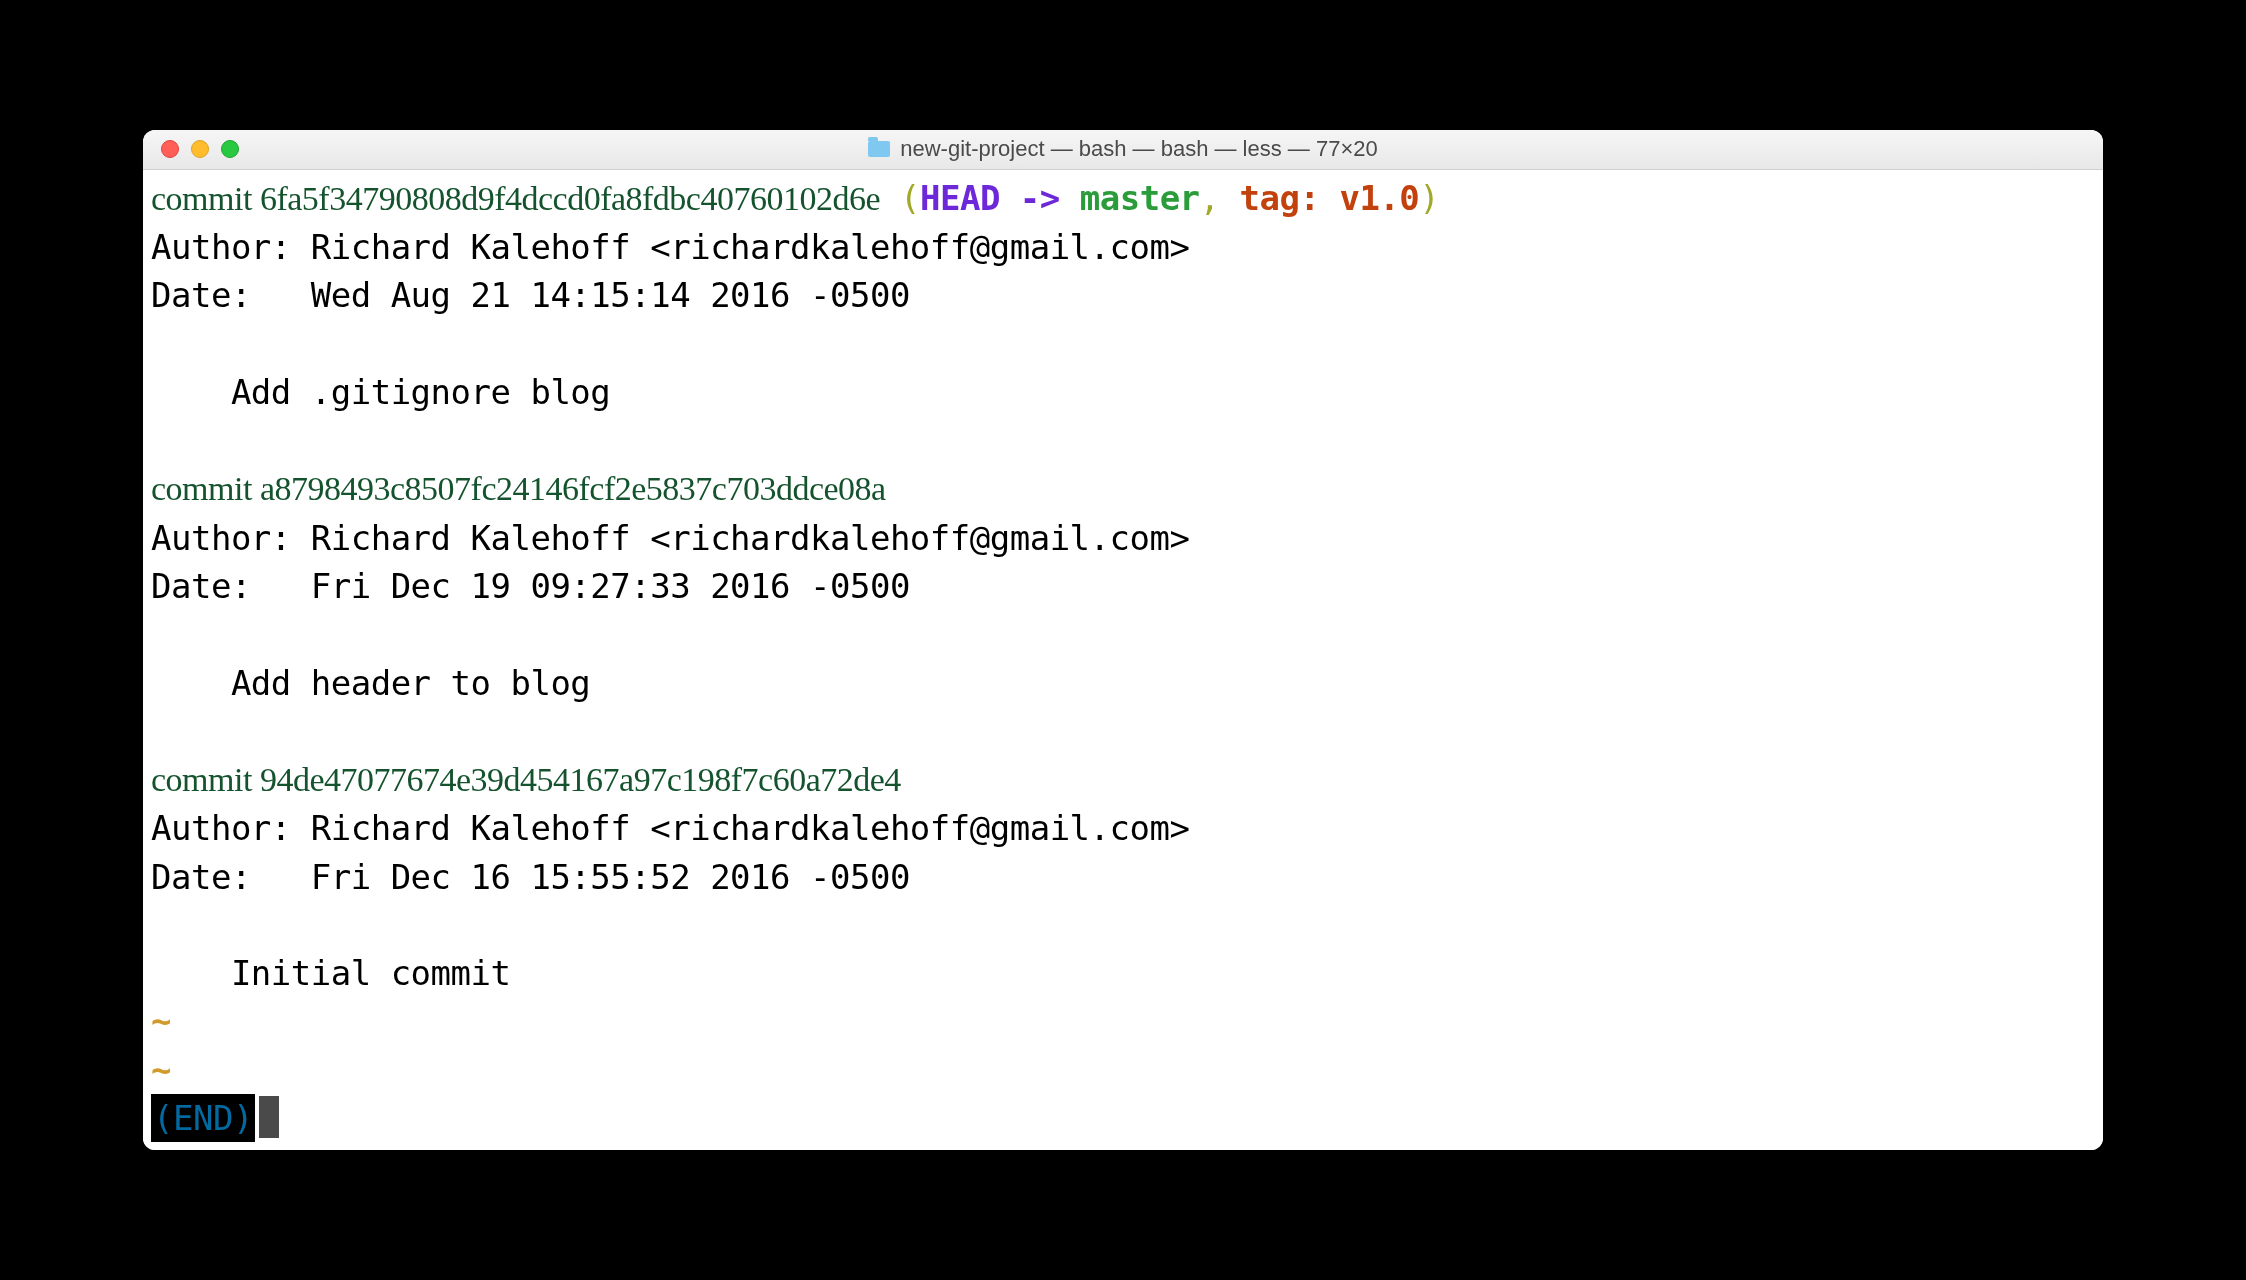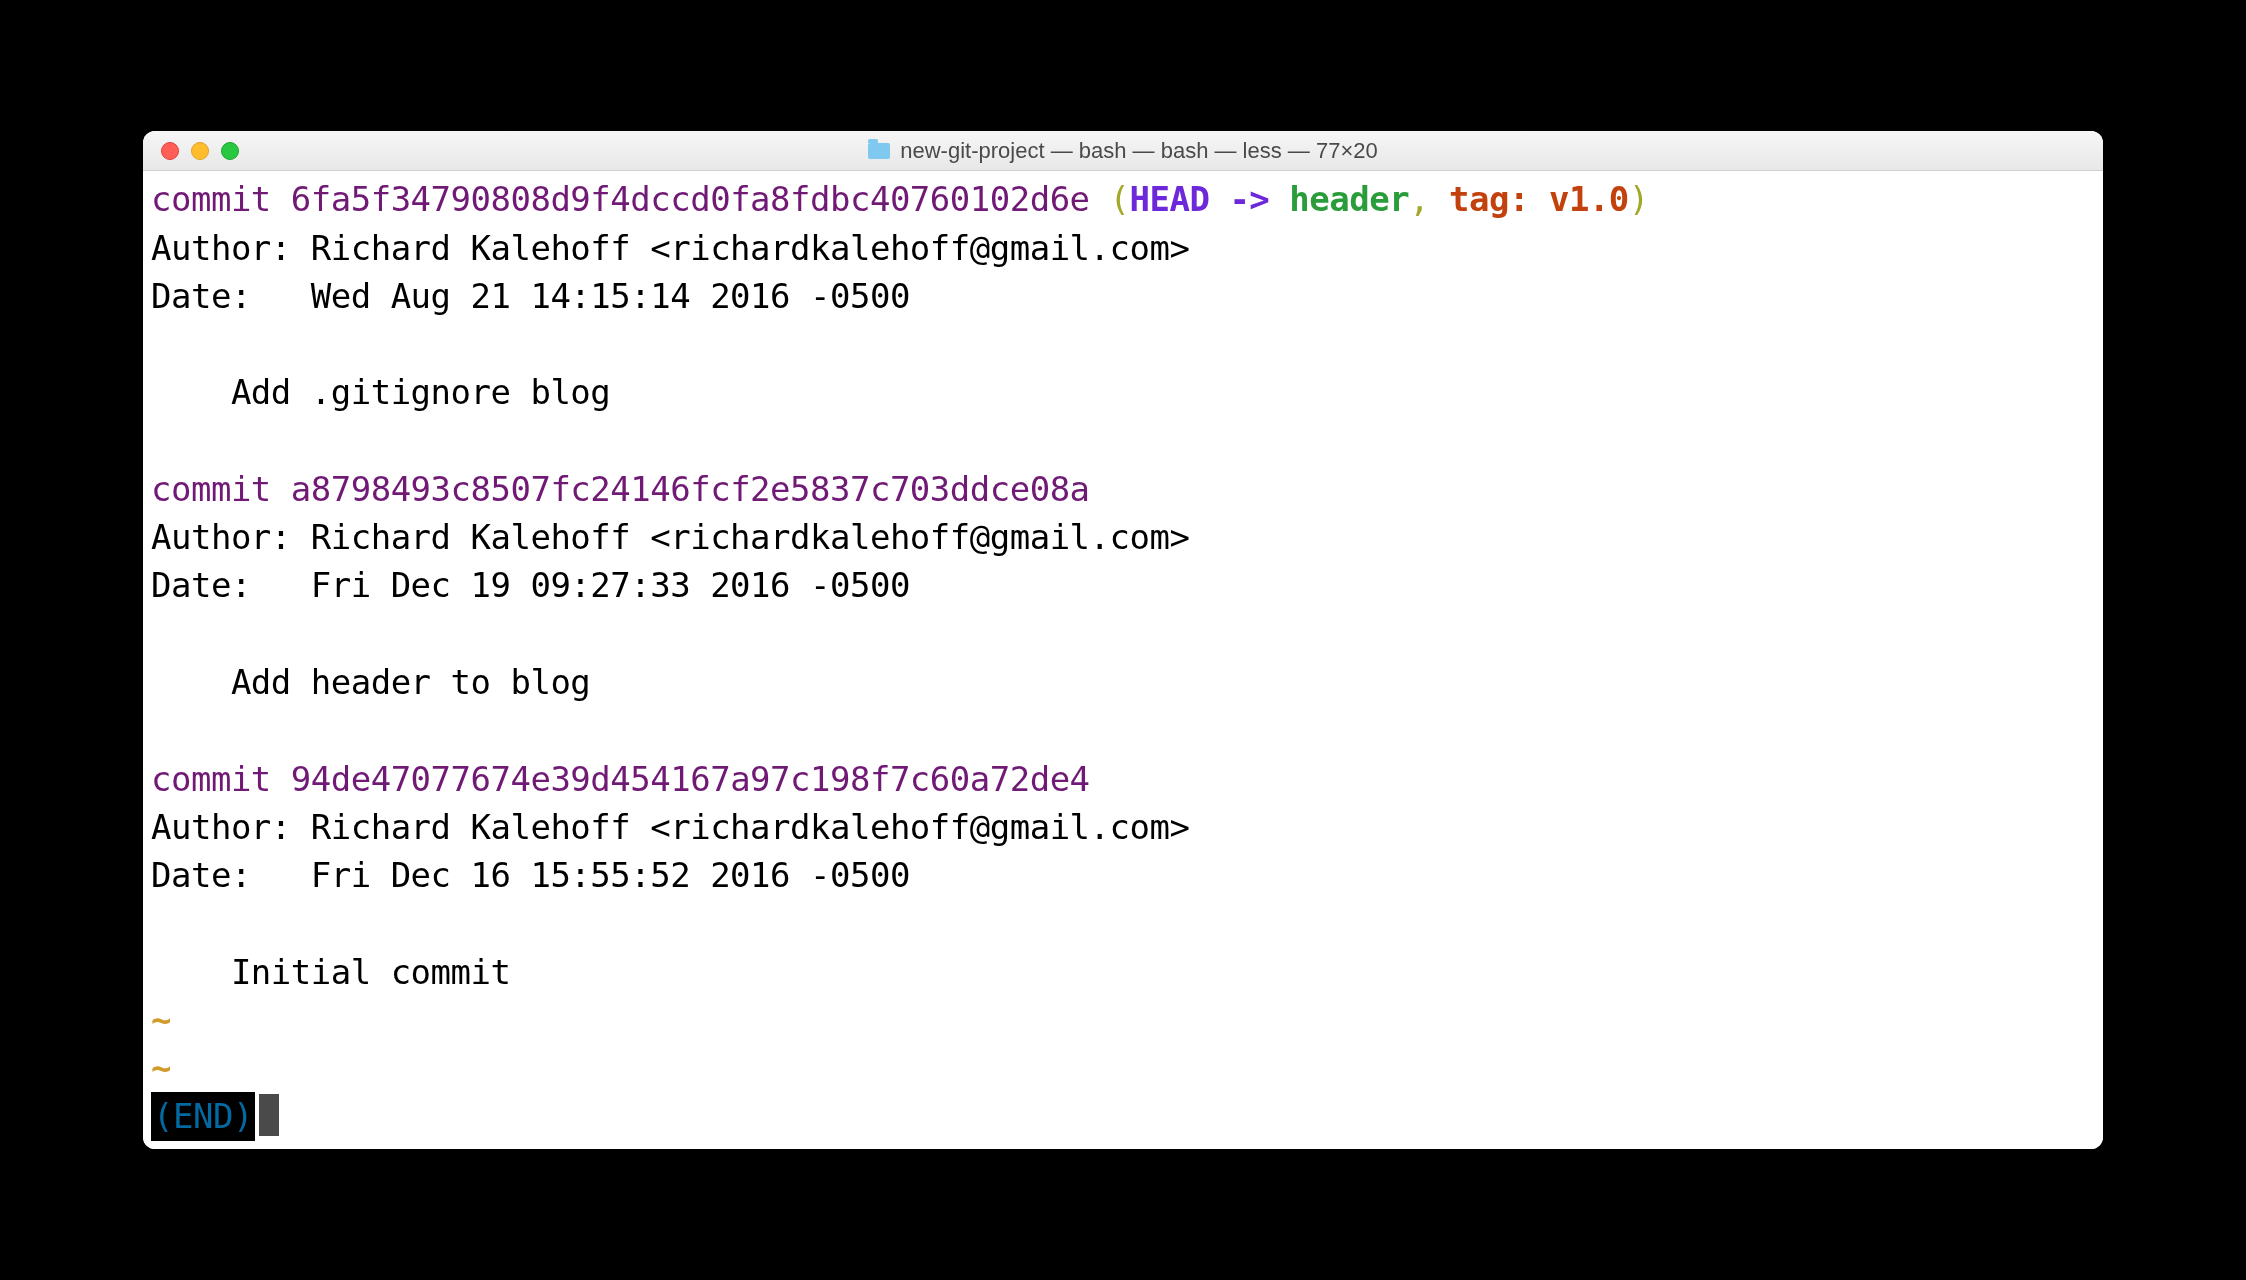--- a/index.html
+++ b/index.html
@@ -74,21 +74,21 @@
     .terminal {
       background: #fff;
       color: #000;
       font-size: 34px;
       line-height: 1.42;
       padding: 4px 8px 8px 8px;
       white-space: pre;
       font-weight: 500;
       letter-spacing: -0.5px;
     }
-    .commit-hash { color: #701a75; }
+    .commit-hash { color: #14532d; font-family: Liberation Serif, serif; }
     .paren { color: #a2a827; }
     .head { color: #6d28d9; font-weight: bold; }
     .branch { color: #2a9d3a; font-weight: bold; }
     .tag { color: #c2410c; font-weight: bold; }
     .tilde { color: #d19a2a; font-weight: bold; }
     .status-end {
       display: inline-block;
       background: #000;
       color: #0369a1;
       padding: 0 2px;
@@ -111,21 +111,21 @@
       <div class="light red"></div>
       <div class="light yellow"></div>
       <div class="light green"></div>
     </div>
     <div class="title-center">
       <span class="folder-icon"></span>
       <span>new-git-project — bash — bash — less — 77×20</span>
     </div>
   </div>
 
-  <div class="terminal"><span class="commit-hash"><span>commit </span><span>6fa5f34790808d9f4dccd0fa8fdbc40760102d6e</span></span><span class="paren"> (</span><span class="head">HEAD -&gt; </span><span class="branch">header</span><span class="paren">, </span><span class="tag"><span>tag: </span><span>v1.0</span></span><span class="paren">)</span>
+  <div class="terminal"><span class="commit-hash"><span>commit </span><span>6fa5f34790808d9f4dccd0fa8fdbc40760102d6e</span></span><span class="paren"> (</span><span class="head">HEAD -&gt; </span><span class="branch">master</span><span class="paren">, </span><span class="tag"><span>tag: </span><span>v1.0</span></span><span class="paren">)</span>
 <span>Author: Richard Kalehoff &lt;richardkalehoff@gmail.com&gt;</span>
 <span>Date:   Wed Aug 21 14:15:14 2016 -0500</span>
 
 <span>    Add .gitignore blog</span>
 
 <span class="commit-hash"><span>commit </span><span>a8798493c8507fc24146fcf2e5837c703ddce08a</span></span>
 <span>Author: Richard Kalehoff &lt;richardkalehoff@gmail.com&gt;</span>
 <span>Date:   Fri Dec 19 09:27:33 2016 -0500</span>
 
 <span>    Add header to blog</span>

